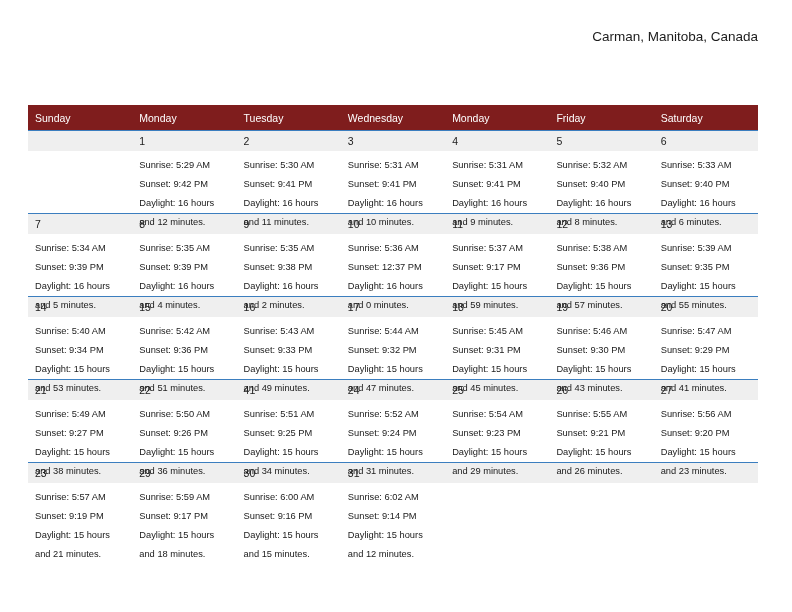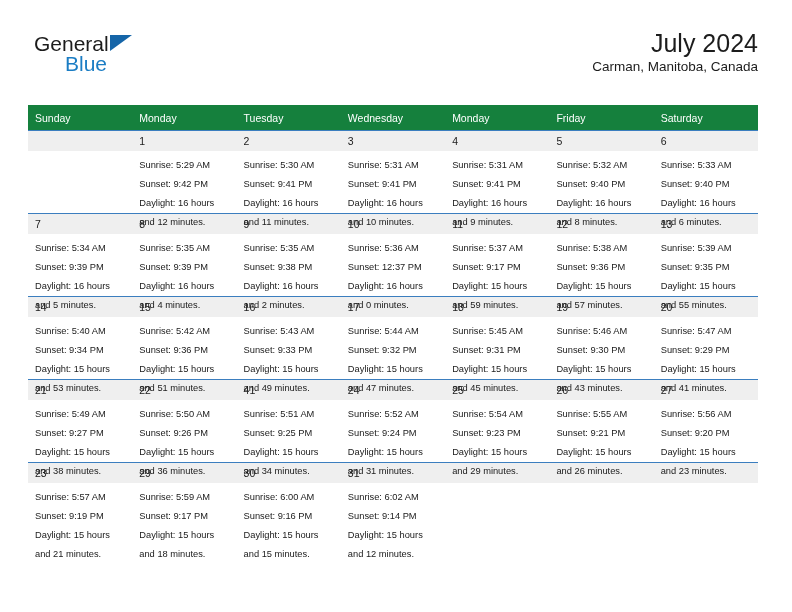--- a/index.html
+++ b/index.html
@@ -93,21 +93,21 @@
   .calendar {
     position: absolute;
     left: 28px;
     top: 105px;
     width: 730px;
     border-collapse: collapse;
     table-layout: fixed;
   }
 
   .calendar th {
-    background: #15803d;
+    background: #7f1d1d;
     color: #ffffff;
     font-size: 10.5px;
     font-weight: 400;
     text-align: left;
     padding: 5px 0 5px 7px;
     height: 15px;
     vertical-align: middle;
     border: none;
   }
 
@@ -142,28 +142,22 @@
     white-space: pre-line;
   }
 </style>
 </head>
 <body>
 
 <div class="page">
 
   <div class="header">
 
-    <div class="logo">
-      <span class="logo-general">General</span>
-      <span class="logo-triangle"></span>
-      <span class="logo-blue">Blue</span>
-    </div>
 
     <div class="title-block">
-      <div class="cal-title">July 2024</div>
       <div class="cal-subtitle">Carman, Manitoba, Canada</div>
     </div>
 
   </div>
 
   <table class="calendar">
     <thead>
       <tr>
         <th>Sunday</th>
         <th>Monday</th>

